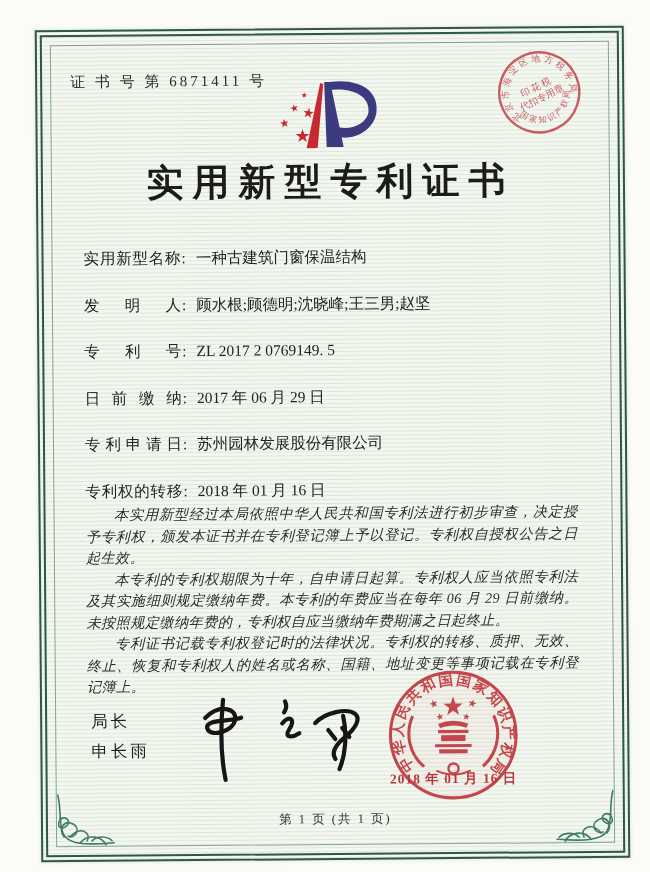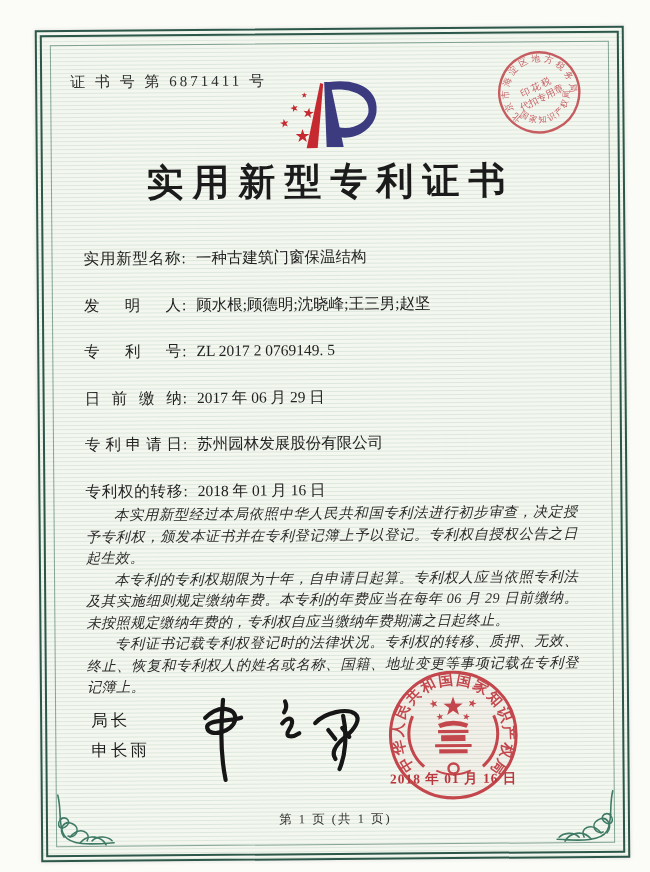--- a/index.html
+++ b/index.html
@@ -36,21 +36,21 @@
   .fields{position:absolute;left:40px;top:210px;right:36px;}
   .frow{line-height:24px;margin-bottom:22.5px;font-size:15.5px;color:#222;white-space:nowrap;}
   .flabel{display:inline-block;width:97px;text-align:justify;text-align-last:justify;vertical-align:bottom;}
   .fcolon{display:inline-block;margin:0 10px 0 1px;}
   .paras{
     position:absolute;left:40px;top:468px;width:492px;
     font-size:14.2px;line-height:21.5px;letter-spacing:0.4px;
     color:#2c2c2c;text-align:justify;font-style:italic;
   }
   .paras p{margin:0;text-indent:2em;}
-  .officer{position:absolute;left:44px;top:670px;font-size:16.5px;line-height:30px;letter-spacing:3px;color:#1f1f1f;font-family:Liberation Mono, monospace;}
+  .officer{position:absolute;left:44px;top:670px;font-size:16.5px;line-height:30px;letter-spacing:3px;color:#1f1f1f;}
   .sig{position:absolute;left:138px;top:652px;width:185px;height:100px;}
   .seal{position:absolute;left:330px;top:625px;width:152px;height:152px;opacity:0.93;}
   .seal-date{
     position:absolute;left:330px;top:736px;width:152px;text-align:center;
     font-size:13.5px;font-weight:700;color:#b8383e;letter-spacing:1px;z-index:5;
   }
   .footer{
     position:absolute;left:0;top:776px;width:100%;text-align:center;
     font-size:12.5px;letter-spacing:2px;color:#333;
   }

